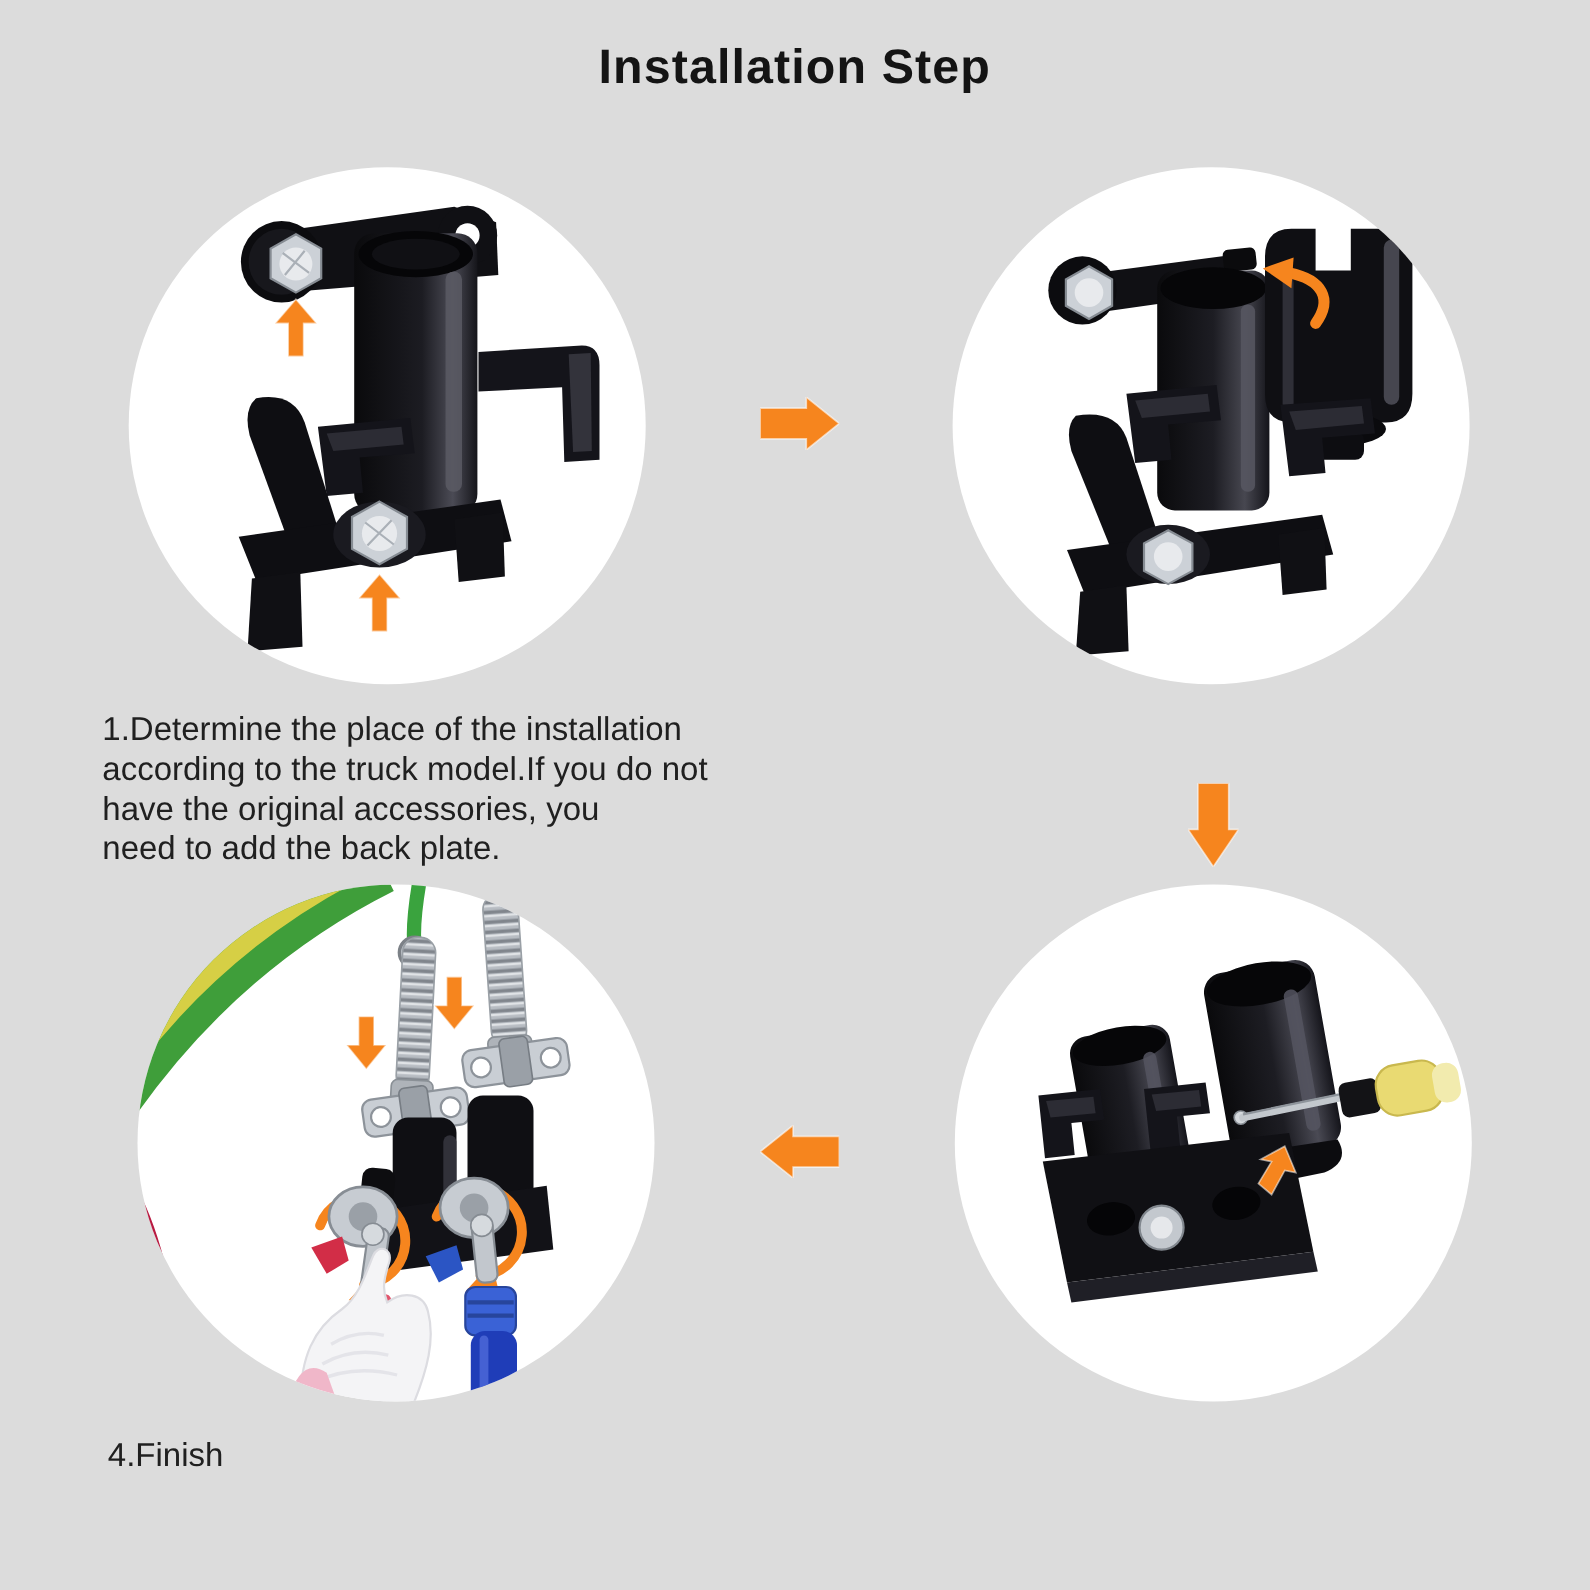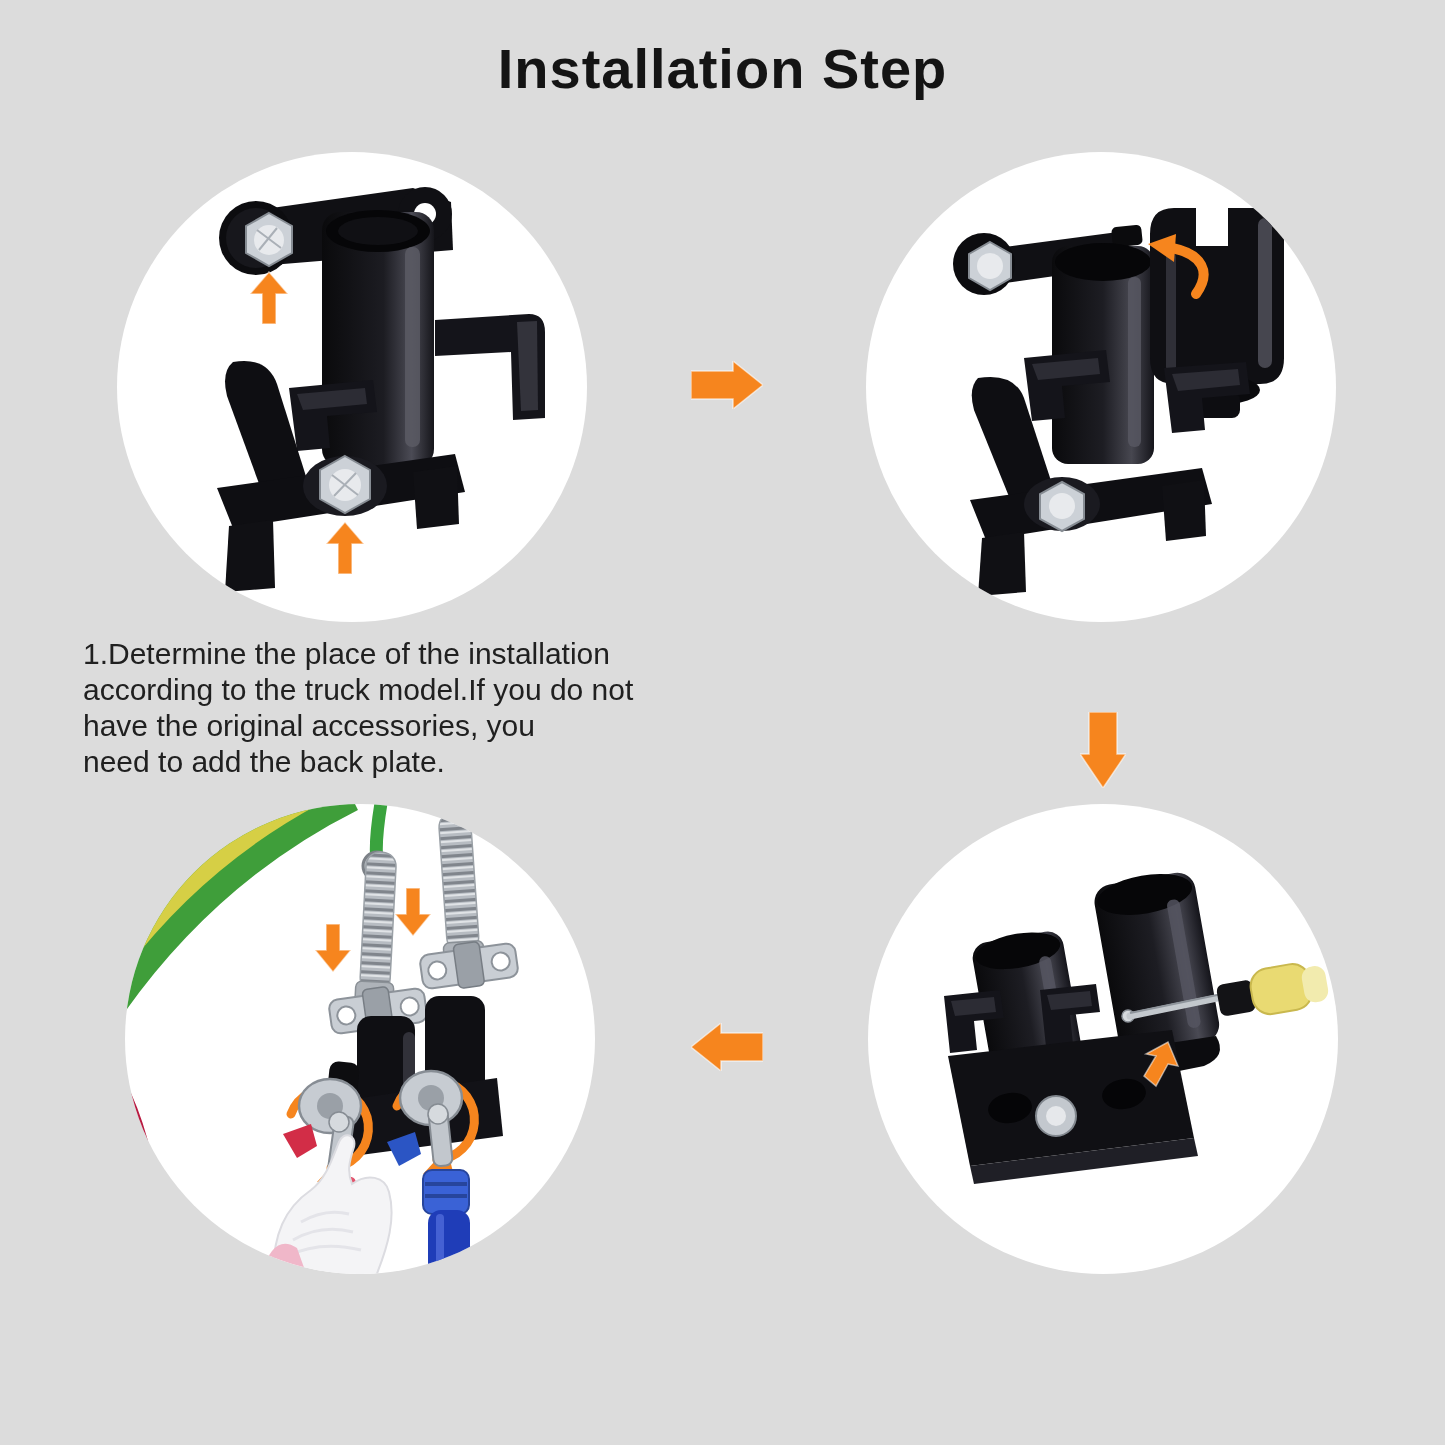--- a/index.html
+++ b/index.html
@@ -1,26 +1,26 @@
 <!DOCTYPE html>
 <html><head>
 <meta charset="utf-8">
 <style>
   html,body{margin:0;padding:0;}
   body{width:1445px;height:1445px;background:#dcdcdc;font-family:"Liberation Sans","DejaVu Sans",sans-serif;position:relative;overflow:hidden;}
   #canvas{position:absolute;inset:0;width:1445px;height:1445px;background:#dcdcdc;}
   .page-title{position:absolute;left:0;top:36px;width:1445px;text-align:center;
-    font-size:56px;font-weight:800;color:#141414;letter-spacing:1px;margin:0;}
+    font-size:44px;font-weight:800;color:#141414;letter-spacing:1px;margin:0;}
   .circle{position:absolute;width:470px;height:470px;border-radius:50%;background:#ffffff;overflow:hidden;}
   .circle svg{display:block;width:470px;height:470px;}
   #circle-step1{left:117px;top:152px;}
   #circle-step2{left:866px;top:152px;}
   #circle-step3{left:868px;top:804px;}
   #circle-step4{left:125px;top:804px;}
-  .caption{position:absolute;margin:8px;font-size:30px;line-height:36px;color:#202020;white-space:pre-line;}
+  .caption{position:absolute;margin:18px;font-size:30px;line-height:36px;color:#202020;white-space:pre-line;}
   #caption-step1{left:75px;top:628px;width:660px;}
   #caption-step2{left:884px;top:634px;width:560px;}
   #caption-step3{left:878px;top:1284px;width:560px;}
   #caption-step4{left:80px;top:1288px;width:400px;}
   .flow-arrow{position:absolute;}
   #flow-arrow-right{left:691px;top:361px;}
   #flow-arrow-down{left:1080px;top:712px;}
   #flow-arrow-left{left:691px;top:1023px;}
 </style>
 </head>
@@ -287,14 +287,15 @@
     <polygon points="9,0 37,0 37,42 46,42 23,76 0,42 9,42" fill="#f6851e" stroke="rgba(255,255,255,0.6)" stroke-width="1.5"></polygon>
   </svg>
   <svg class="flow-arrow" id="flow-arrow-left" width="72" height="48" viewBox="0 0 72 48">
     <polygon points="72,10 30,10 30,0 0,24 30,48 30,38 72,38" fill="#f6851e" stroke="rgba(255,255,255,0.6)" stroke-width="1.5"></polygon>
   </svg>
 
   <p class="caption" id="caption-step1">1.Determine the place of the installation
 according to the truck model.If you do not
 have the original accessories, you
 need to add the back plate.</p>
+  <p class="caption" id="caption-step4">4.Finish</p>
 
 </div>
 
 </body></html>

